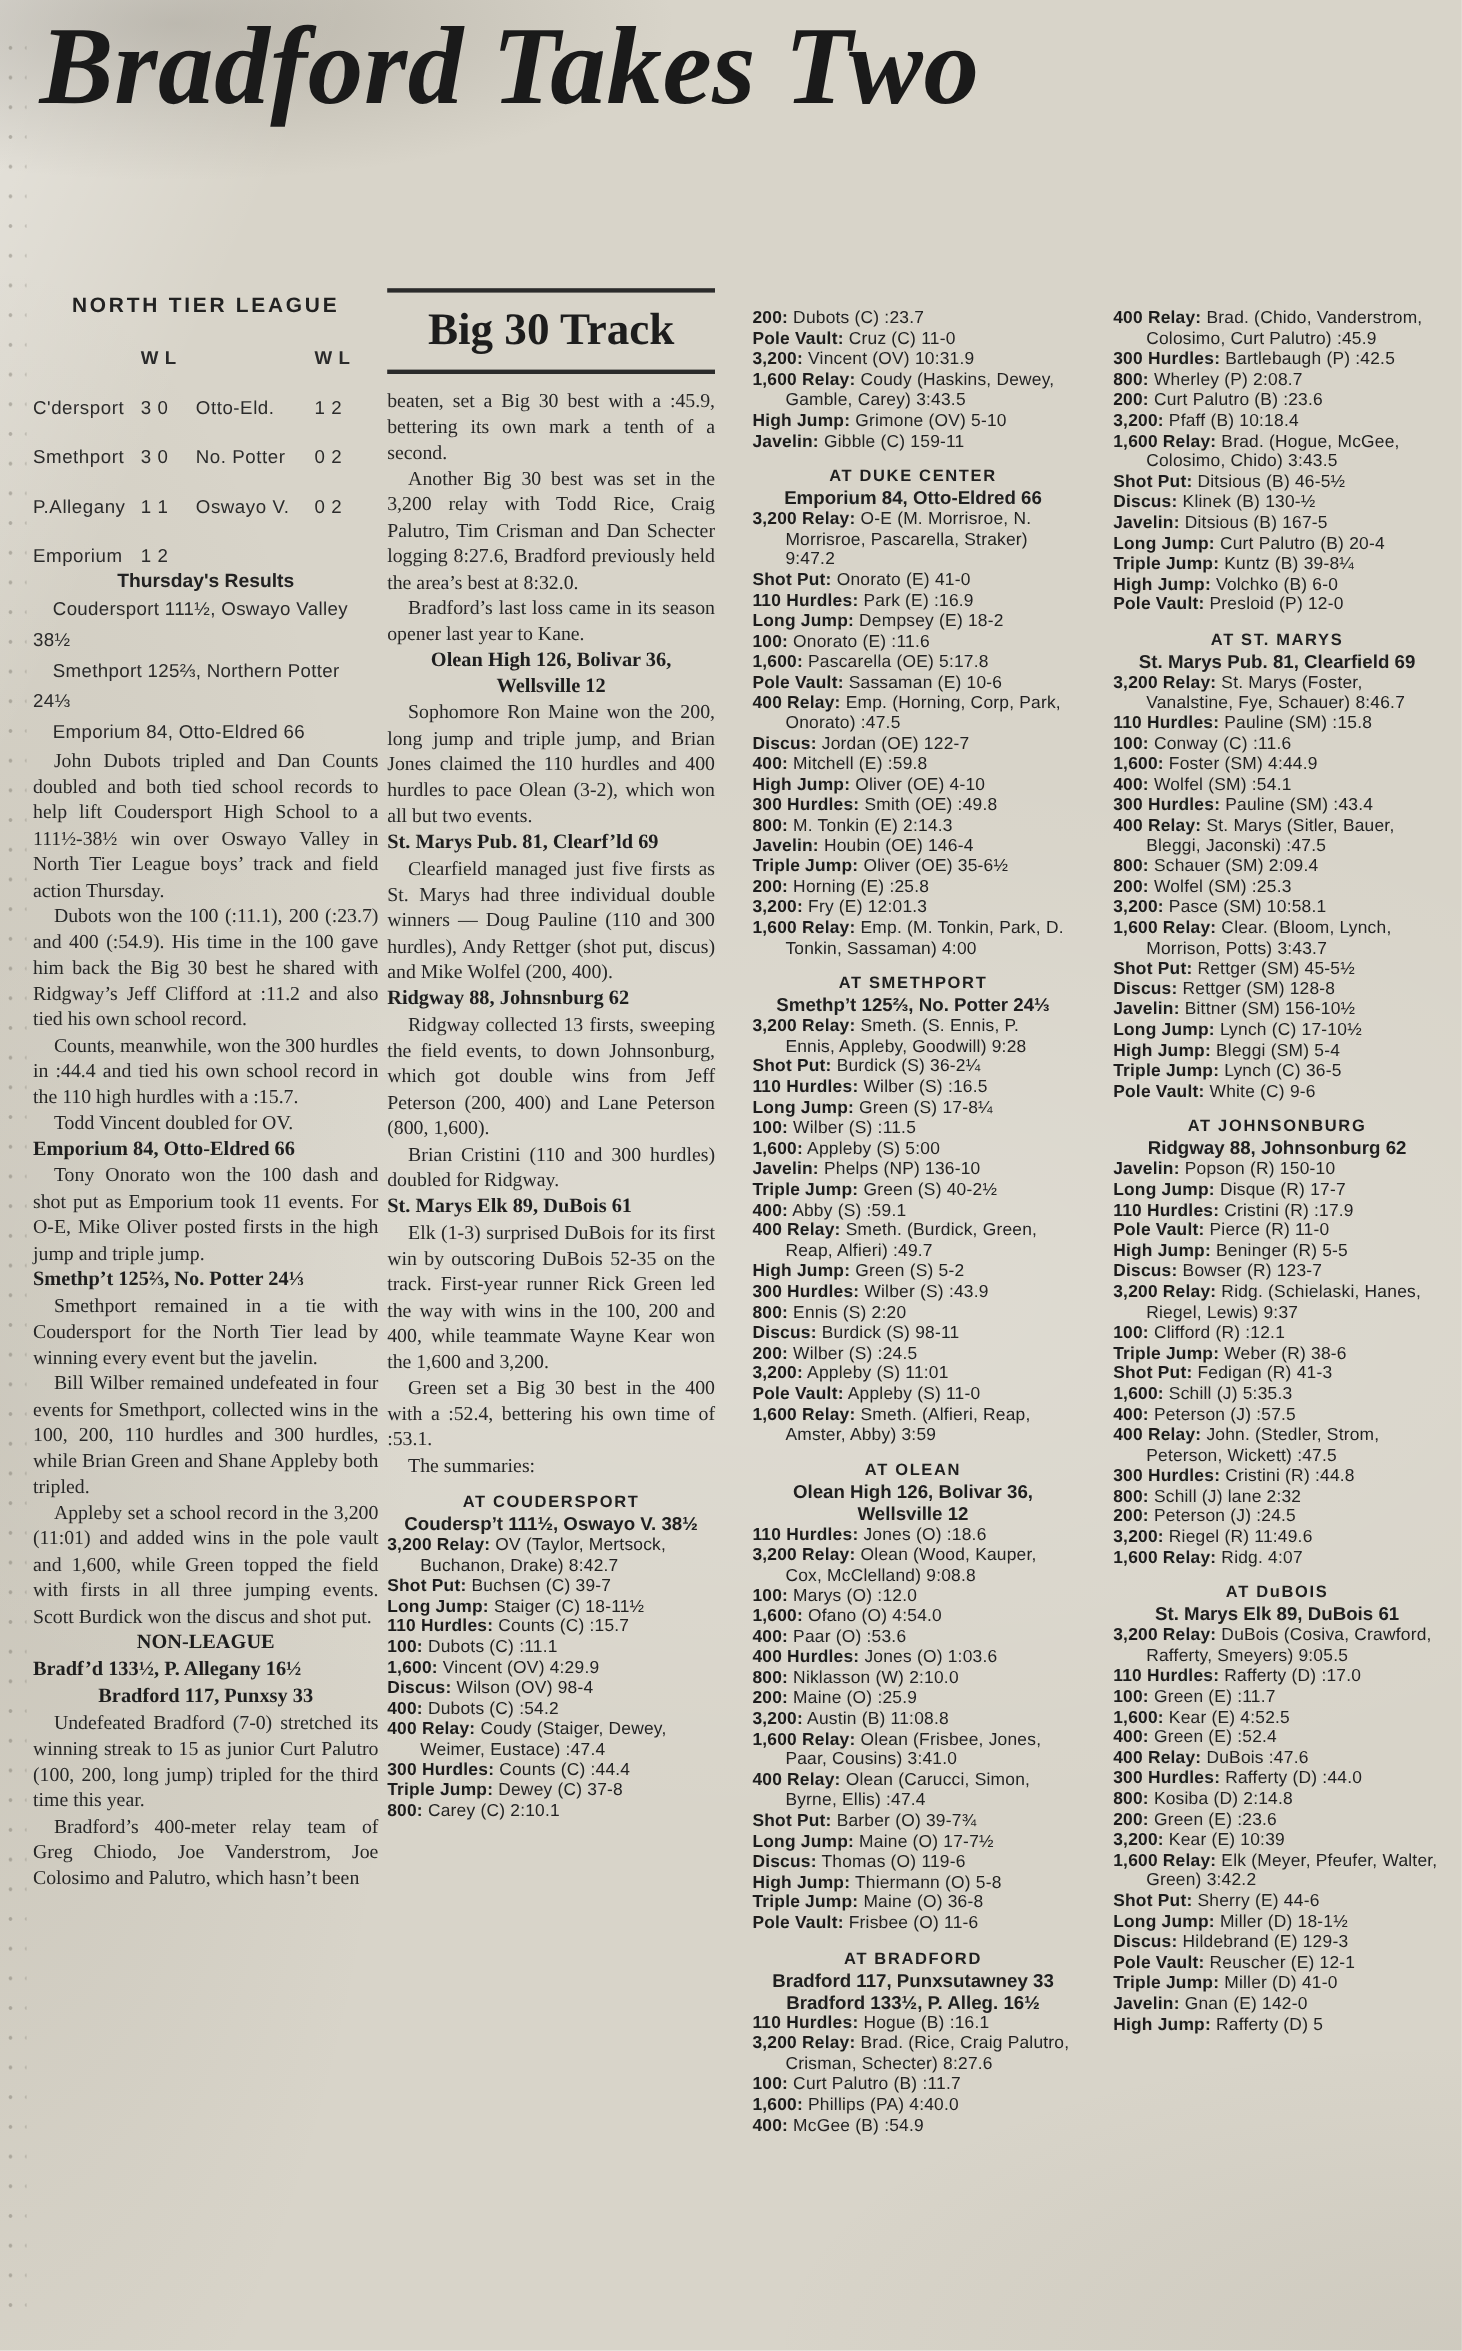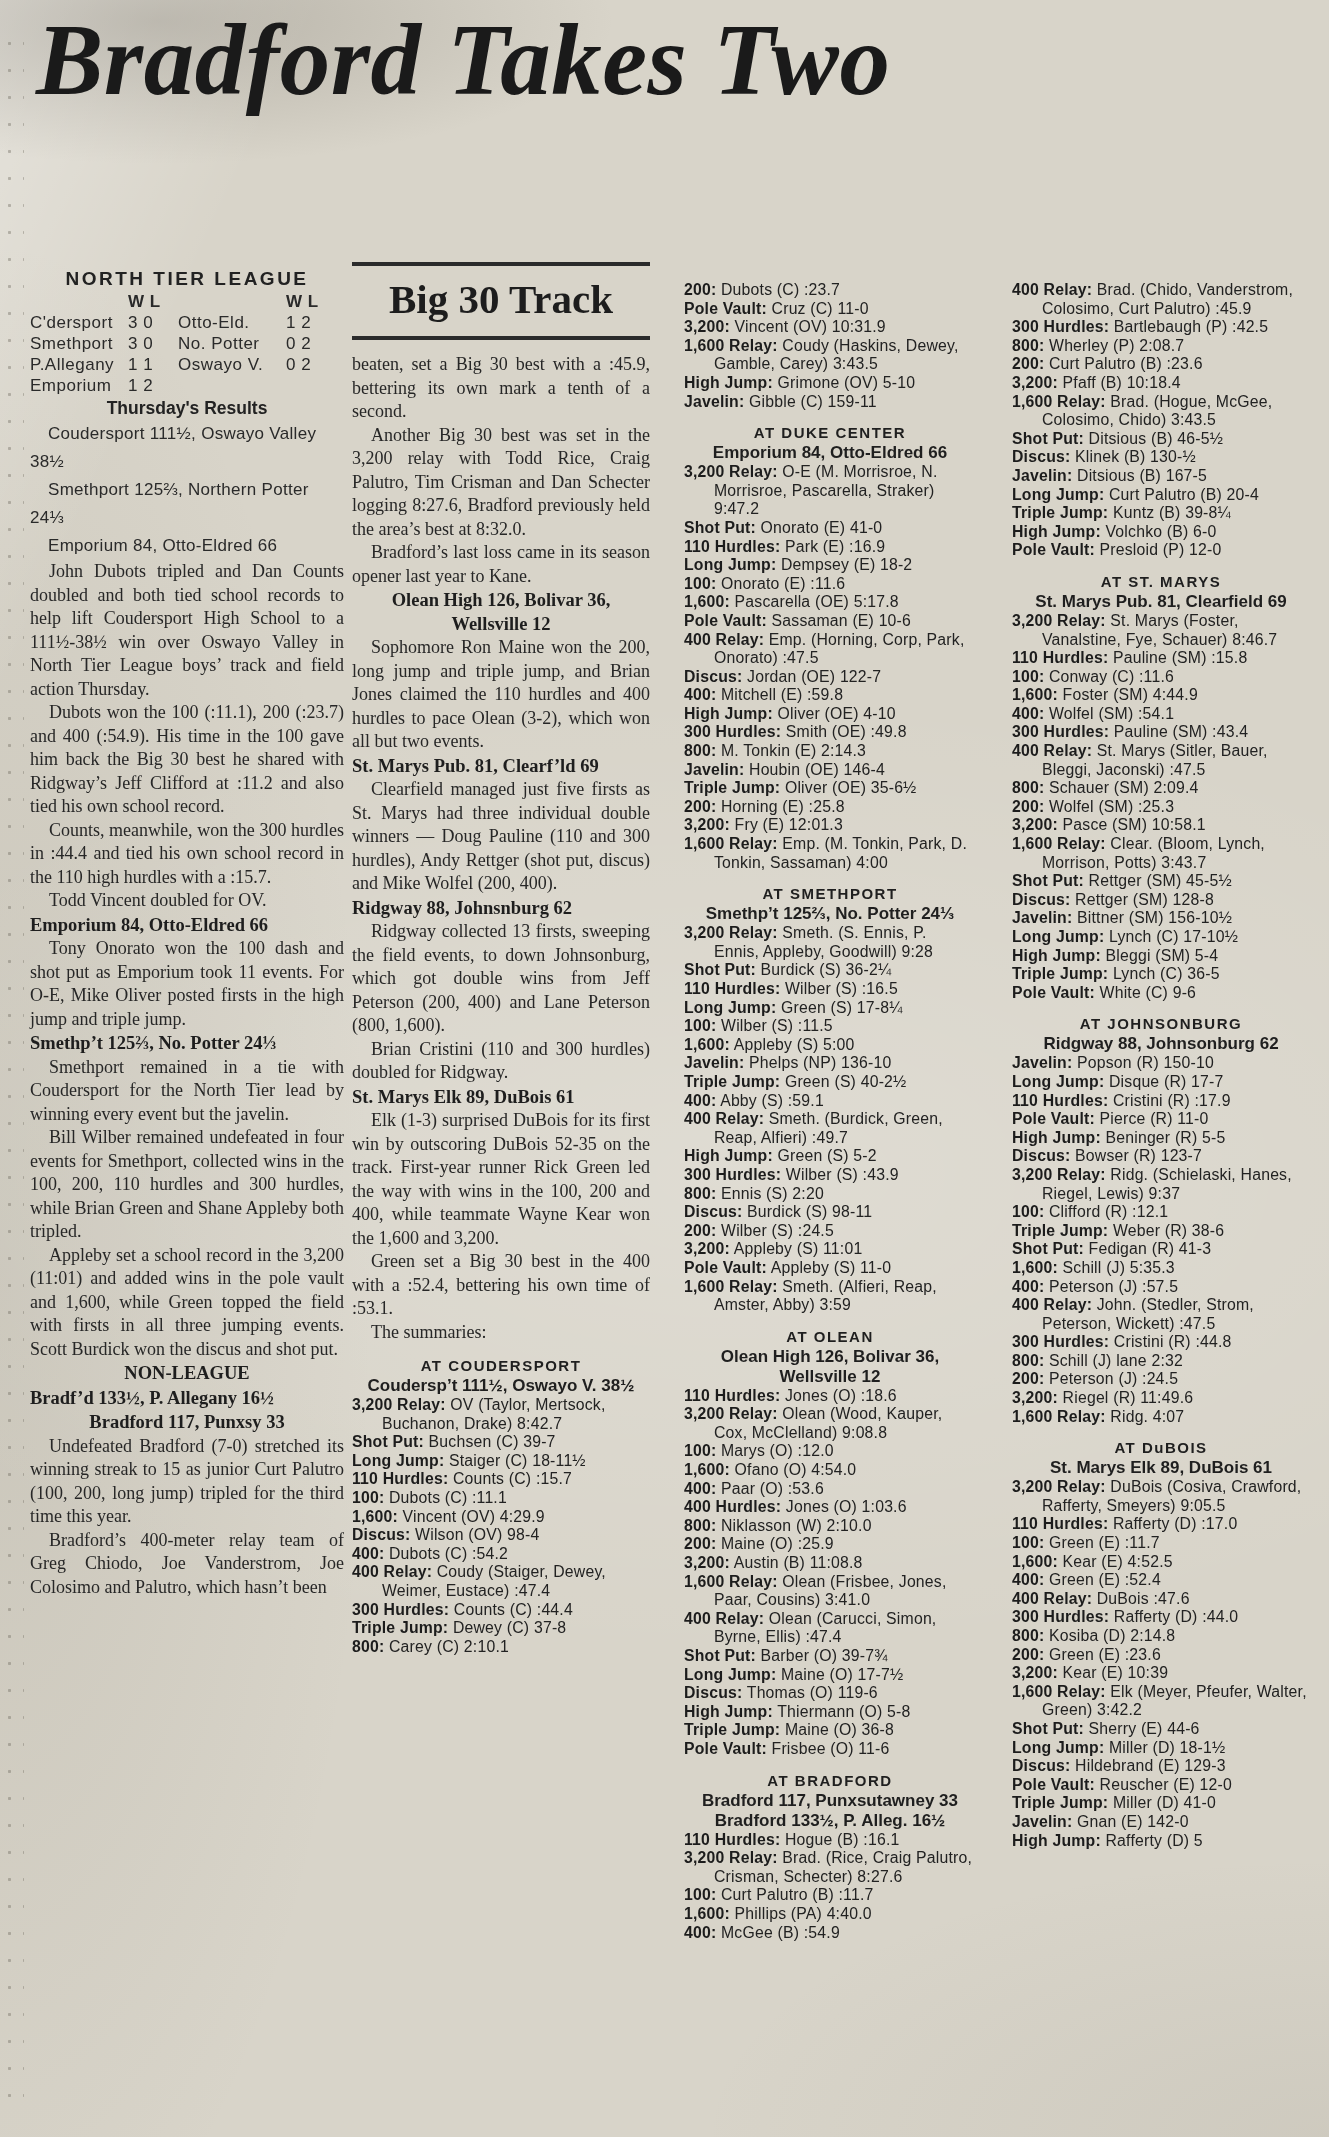--- a/index.html
+++ b/index.html
@@ -27,21 +27,21 @@
   }
   .col{position:absolute;}
   #col1{left:30px;  top:266px; width:314px;}
   #col2{left:352px; top:262px; width:298px;}
   #col3{left:684px; top:281px; width:292px;}
   #col4{left:1012px;top:281px; width:298px;}
 
   .league-title{font-family:"Liberation Sans",sans-serif;font-weight:bold;font-size:19px;line-height:25px;letter-spacing:2.5px;text-align:center;color:#222;}
   .standings-head,.standing-row{
     display:grid;grid-template-columns:98px 50px 108px auto;
-    font-family:"Liberation Sans",sans-serif;font-size:17px;line-height:21px;color:#2a2a2a;letter-spacing:0.5px;
+    font-family:"Liberation Sans",sans-serif;font-size:17px;line-height:21px;color:#2a2a2a;letter-spacing:0.5px;margin-top:24px;
   }
   .standings-head{font-weight:bold;}
   .wl-h{grid-column:2;} .wl-h2{grid-column:4;}
   .res-center{font-family:"Liberation Sans",sans-serif;font-weight:bold;font-size:17.5px;line-height:24px;text-align:center;color:#222;}
   .res-line{font-family:"Liberation Sans",sans-serif;font-size:17px;line-height:28px;text-indent:18px;color:#2a2a2a;letter-spacing:0.3px;}
 
   .body-p{font-family:"Liberation Serif",serif;font-size:18px;line-height:23.5px;text-align:justify;text-indent:19px;margin:0;color:#272727;}
   .body-p.noind{text-indent:0;}
   .subhead{font-family:"Liberation Serif",serif;font-weight:bold;font-size:18.5px;line-height:23.5px;margin:1px 0 0;color:#1e1e1e;}
   .subhead.center{text-align:center;}
@@ -287,18 +287,18 @@
       <div class="agate"><span class="ev">400:</span> <span class="det">Green (E) :52.4</span></div>
       <div class="agate"><span class="ev">400 Relay:</span> <span class="det">DuBois :47.6</span></div>
       <div class="agate"><span class="ev">300 Hurdles:</span> <span class="det">Rafferty (D) :44.0</span></div>
       <div class="agate"><span class="ev">800:</span> <span class="det">Kosiba (D) 2:14.8</span></div>
       <div class="agate"><span class="ev">200:</span> <span class="det">Green (E) :23.6</span></div>
       <div class="agate"><span class="ev">3,200:</span> <span class="det">Kear (E) 10:39</span></div>
       <div class="agate"><span class="ev">1,600 Relay:</span> <span class="det">Elk (Meyer, Pfeufer, Walter, Green) 3:42.2</span></div>
       <div class="agate"><span class="ev">Shot Put:</span> <span class="det">Sherry (E) 44-6</span></div>
       <div class="agate"><span class="ev">Long Jump:</span> <span class="det">Miller (D) 18-1½</span></div>
       <div class="agate"><span class="ev">Discus:</span> <span class="det">Hildebrand (E) 129-3</span></div>
-      <div class="agate"><span class="ev">Pole Vault:</span> <span class="det">Reuscher (E) 12-0</span></div>
+      <div class="agate"><span class="ev">Pole Vault:</span> <span class="det">Reuscher (E) 12-1</span></div>
       <div class="agate"><span class="ev">Triple Jump:</span> <span class="det">Miller (D) 41-0</span></div>
       <div class="agate"><span class="ev">Javelin:</span> <span class="det">Gnan (E) 142-0</span></div>
       <div class="agate"><span class="ev">High Jump:</span> <span class="det">Rafferty (D) 5</span></div>
     </div>
 </div>
 
 </body></html>

